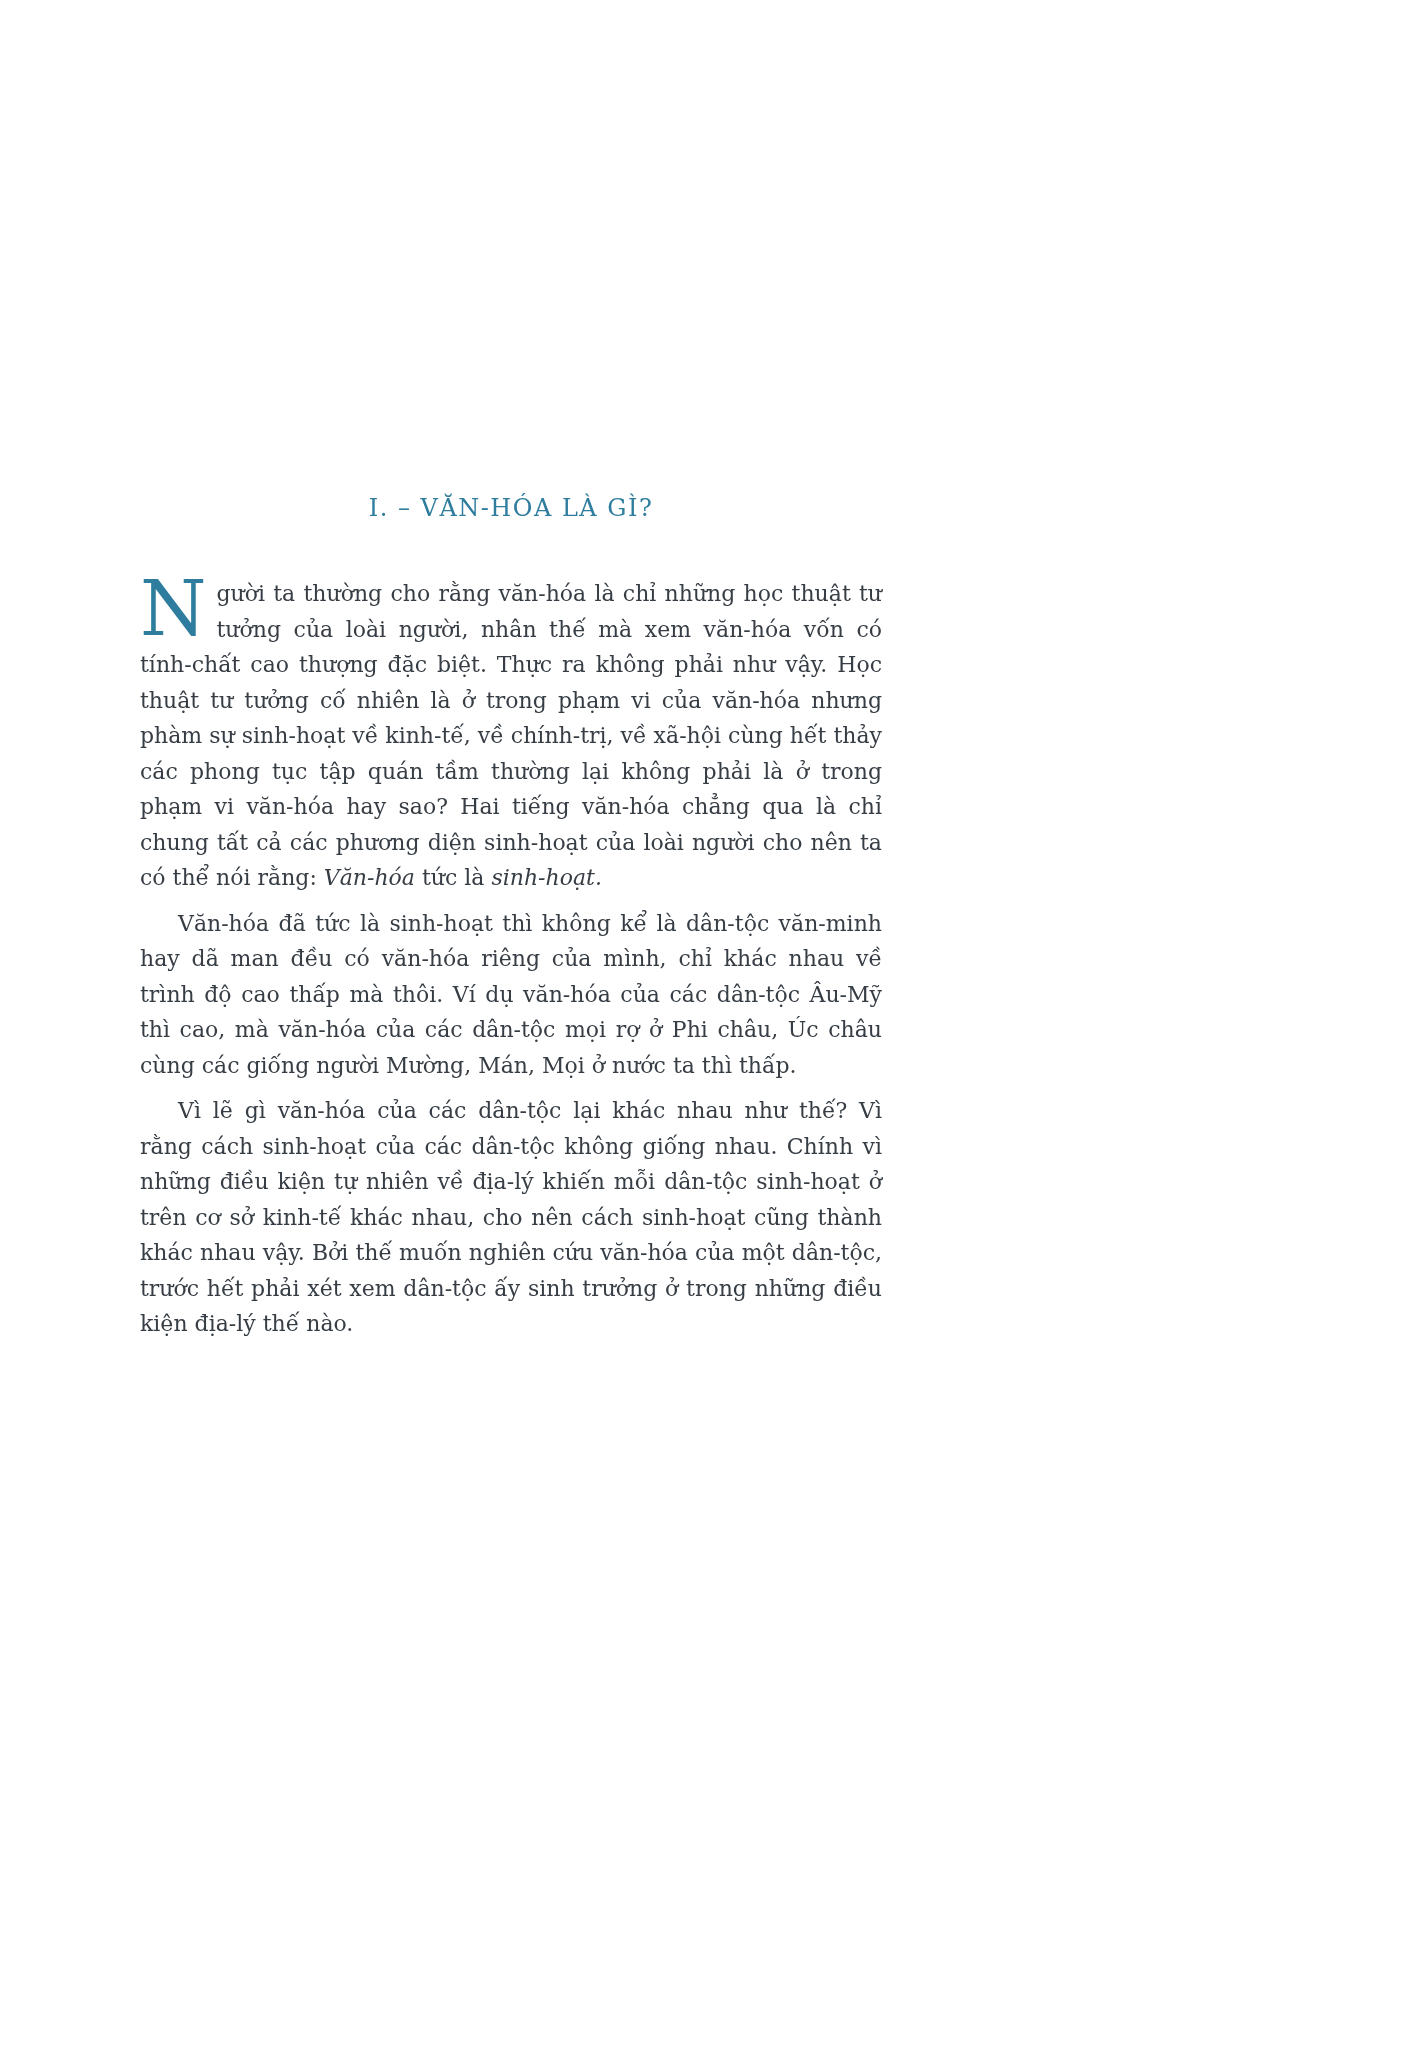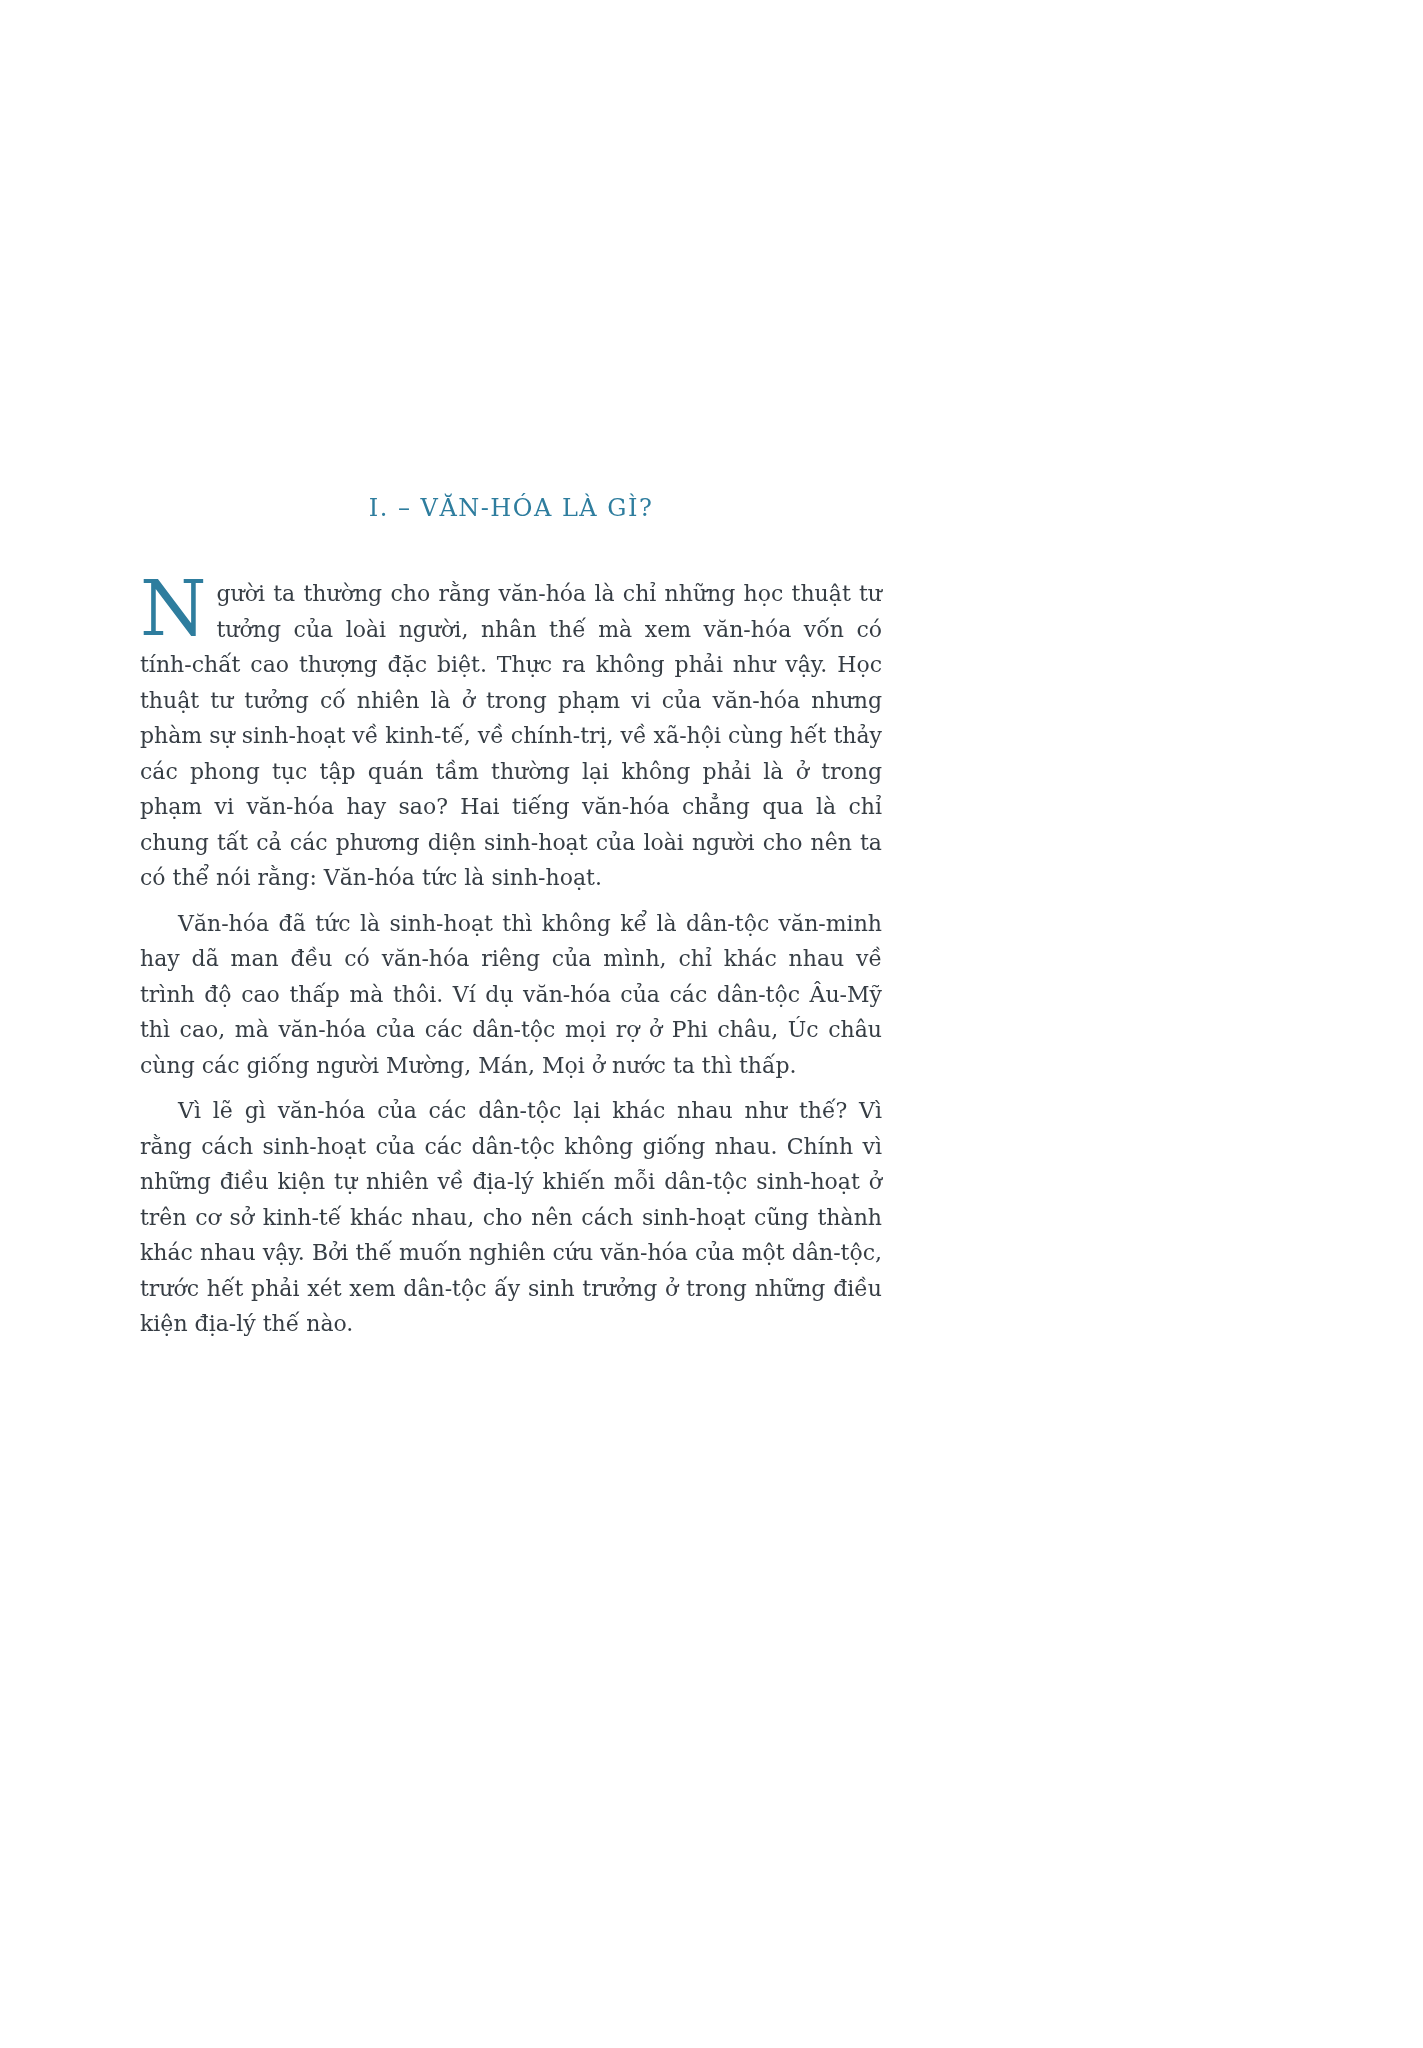--- a/index.html
+++ b/index.html
@@ -45,20 +45,21 @@
   }
   .drop-cap {
     float: left;
     font-size: 76px;
     line-height: 58px;
     color: #2e7d9e;
     margin: 4px 10px 0 0;
     font-weight: normal;
   }
   .italic {
+    font-style: italic;
   }
 </style>
 </head>
 <body>
 
 <div class="page">
   <h1 class="heading">I. – VĂN-HÓA LÀ GÌ?</h1>
   <div class="body-text">
     <p class="para"><span class="drop-cap">N</span><span>gười ta thường cho rằng văn-hóa là chỉ những học thuật tư tưởng của loài người, nhân thế mà xem văn-hóa vốn có tính-chất cao thượng đặc biệt. Thực ra không phải như vậy. Học thuật tư tưởng cố nhiên là ở trong phạm vi của văn-hóa nhưng phàm sự sinh-hoạt về kinh-tế, về chính-trị, về xã-hội cùng hết thảy các phong tục tập quán tầm thường lại không phải là ở trong phạm vi văn-hóa hay sao? Hai tiếng văn-hóa chẳng qua là chỉ chung tất cả các phương diện sinh-hoạt của loài người cho nên ta có thể nói rằng: </span><span class="italic">Văn-hóa</span><span> tức là </span><span class="italic">sinh-hoạt.</span></p>
     <p class="para indent"><span>Văn-hóa đã tức là sinh-hoạt thì không kể là dân-tộc văn-minh hay dã man đều có văn-hóa riêng của mình, chỉ khác nhau về trình độ cao thấp mà thôi. Ví dụ văn-hóa của các dân-tộc Âu-Mỹ thì cao, mà văn-hóa của các dân-tộc mọi rợ ở Phi châu, Úc châu cùng các giống người Mường, Mán, Mọi ở nước ta thì thấp.</span></p>

